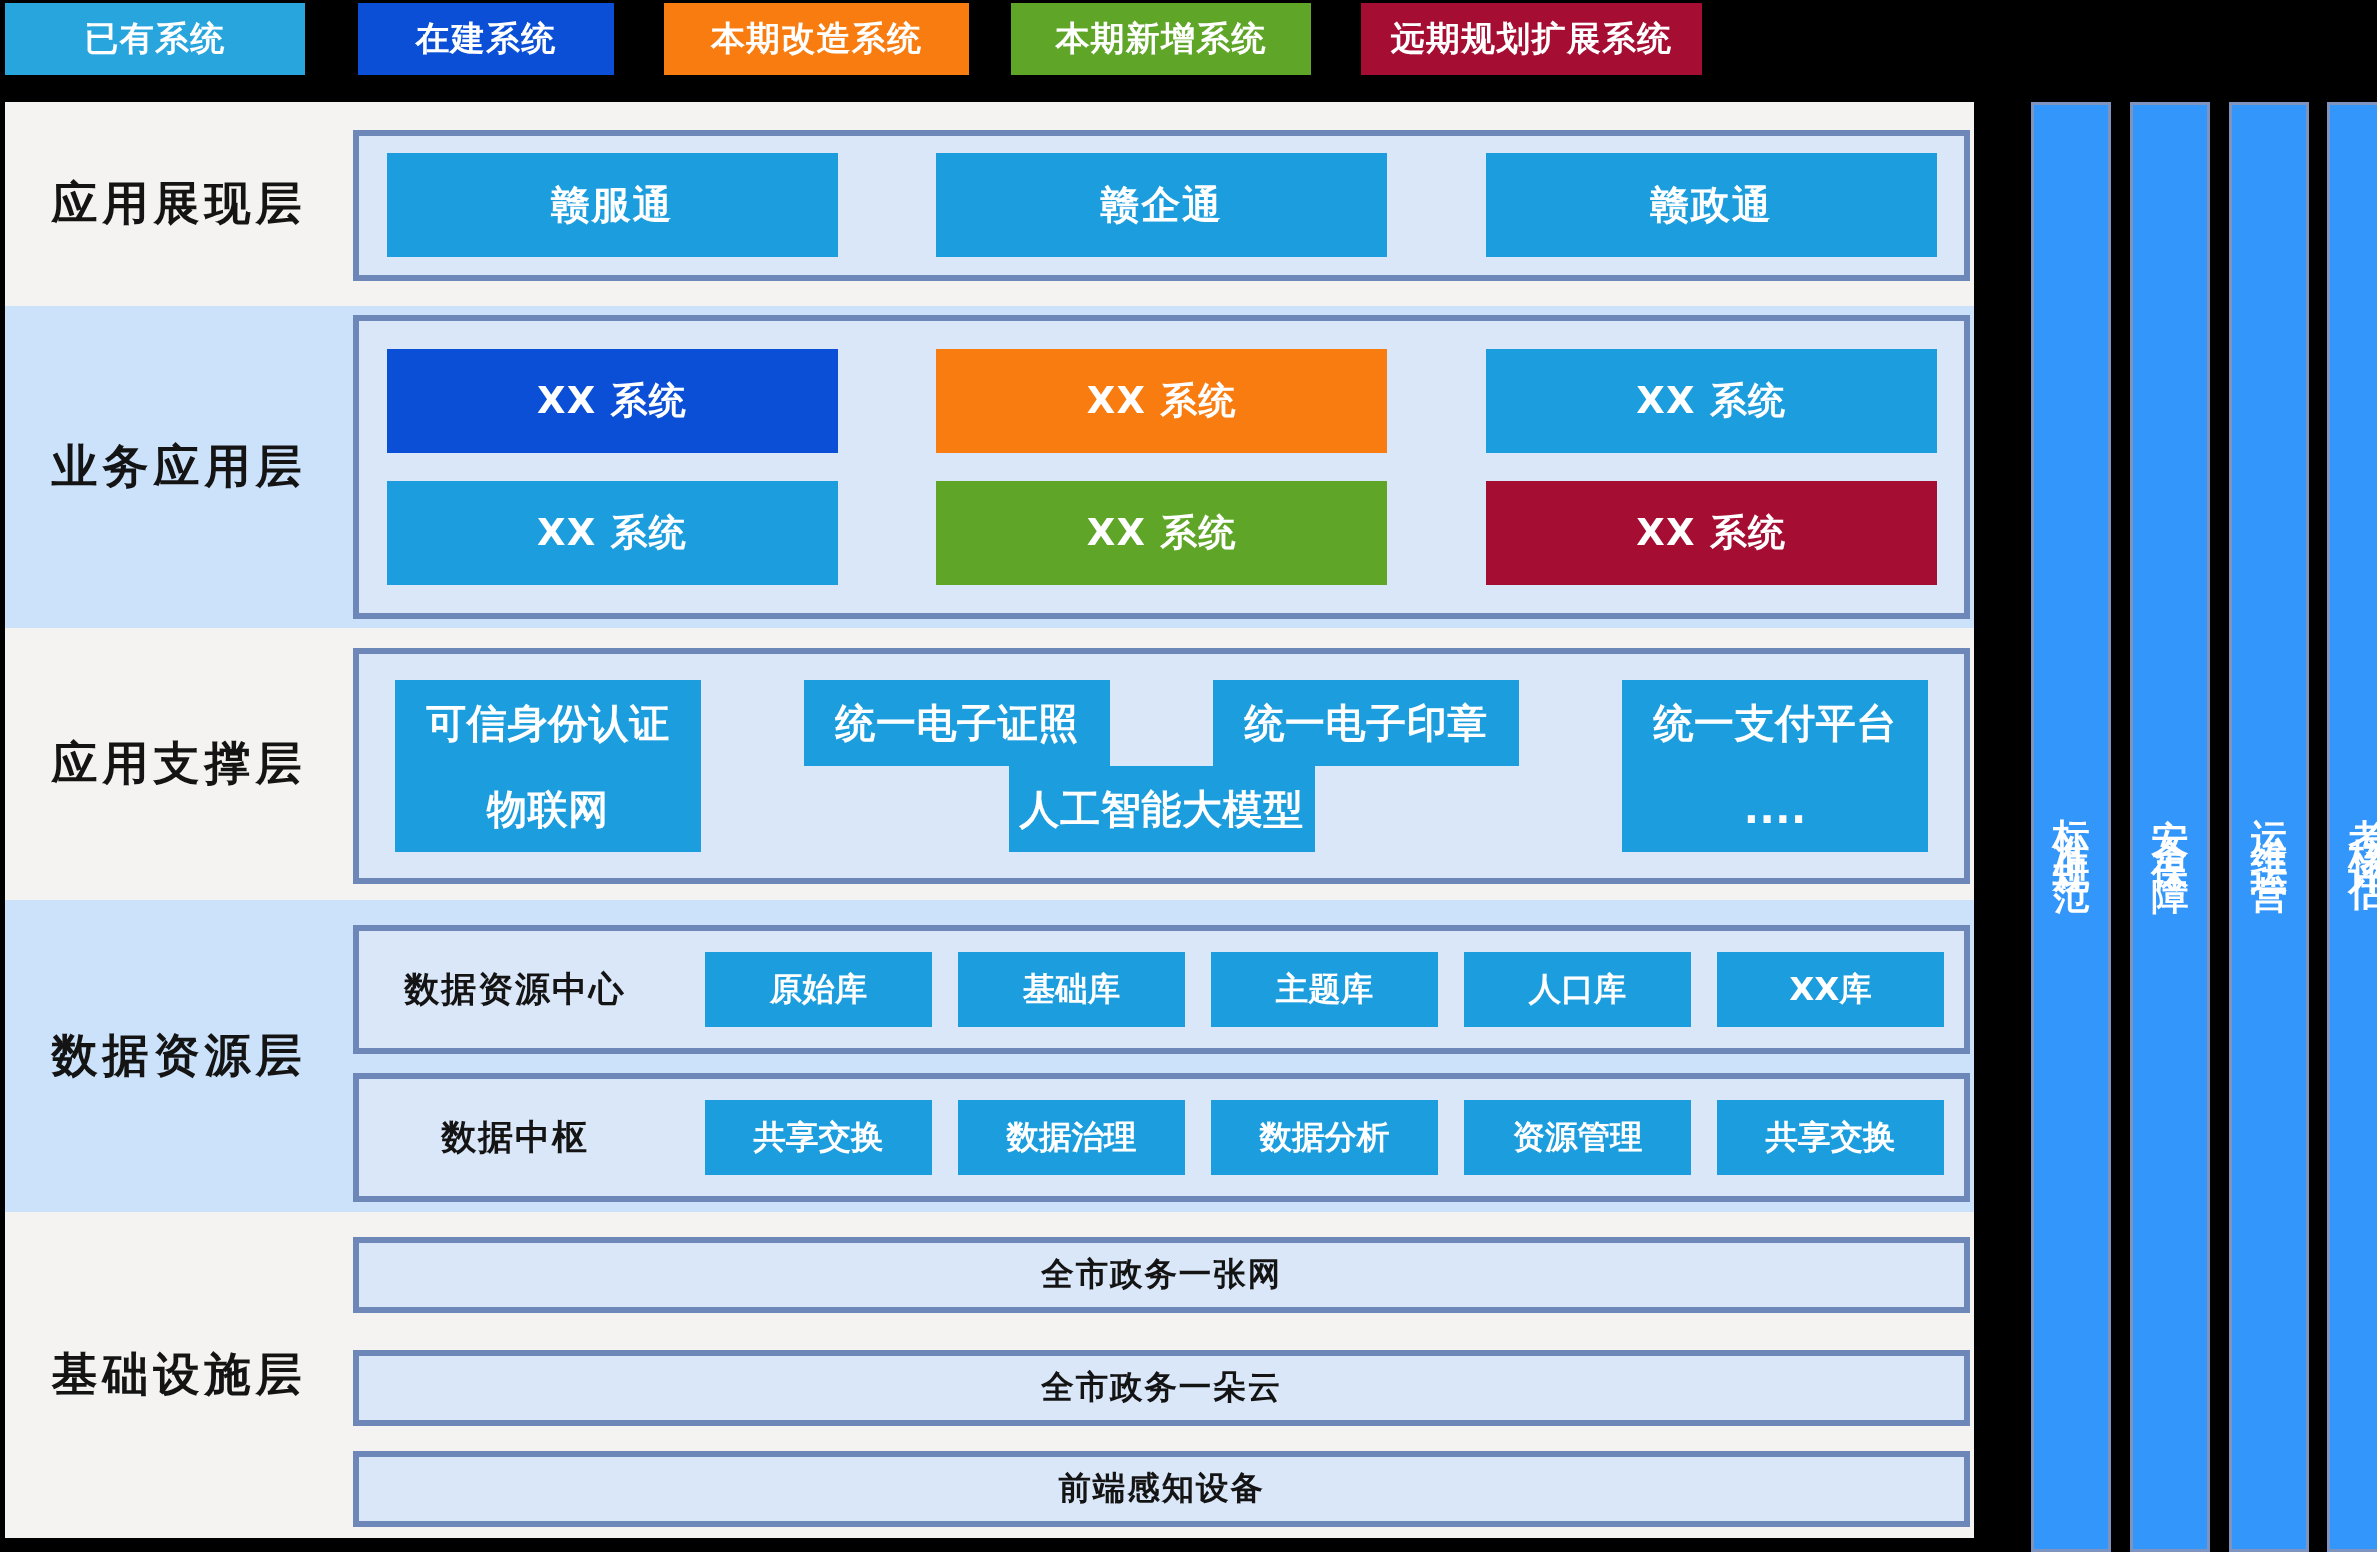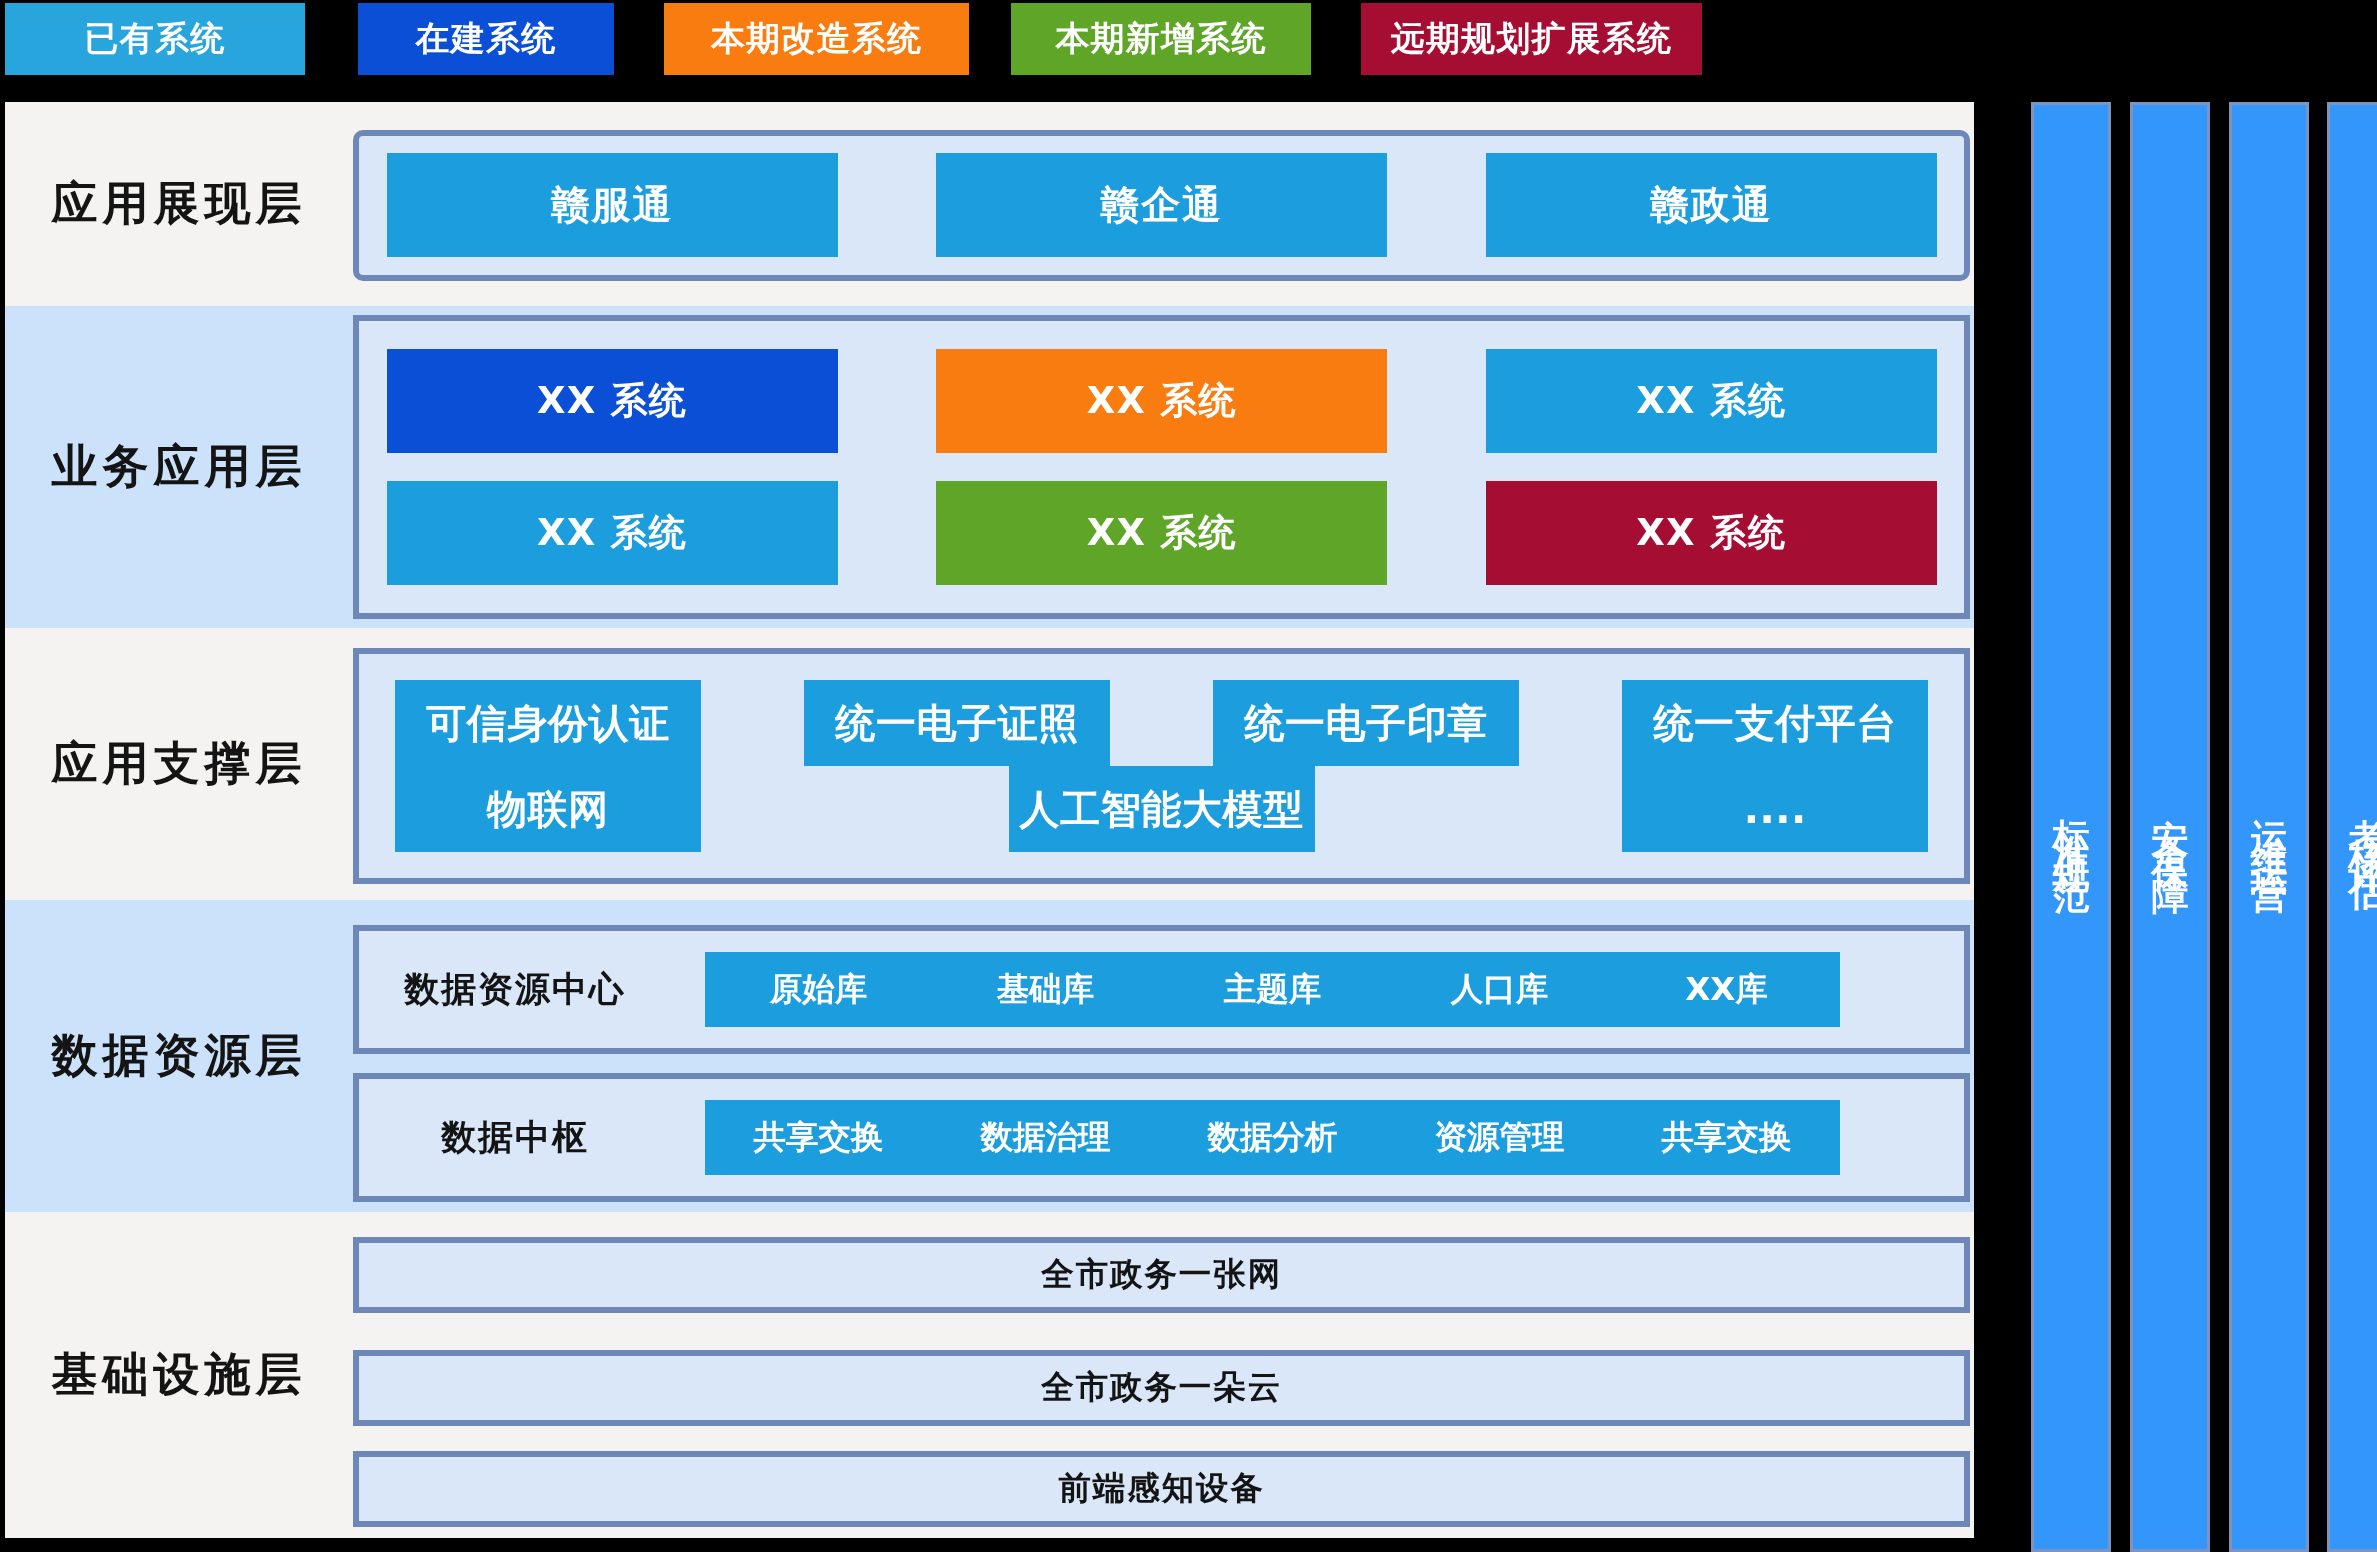--- a/index.html
+++ b/index.html
@@ -23,41 +23,41 @@
   .band-blue{background:#CBE2FA;}
   .b1{height:204px;} .b2{height:322px;} .b3{height:272px;} .b4{height:312px;} .b5{height:326px;}
   .label-zone{flex:0 0 348px;display:flex;align-items:center;justify-content:center;}
   .layer-label{font-size:46px;color:#141414;letter-spacing:5px;white-space:nowrap;}
   .content-zone{flex:1;display:flex;flex-direction:column;min-width:0;}
 
   .panel{background:#DAE7F9;border:6.2px solid #6D88B8;box-sizing:border-box;margin-right:3.7px;}
 
   
   .c1{margin-top:27.5px;margin-bottom:25px;flex:1;display:flex;align-items:center;
-      justify-content:space-between;padding:0 27.5px;border-radius:10px;}
+      justify-content:space-between;padding:0 27.5px;}
   .box{display:flex;align-items:center;justify-content:center;color:#fff;white-space:nowrap;}
   .app-box{width:451px;height:104px;font-size:39px;background:#1C9DDE;letter-spacing:1.9px;}
 
   
   .c2{margin-top:9.4px;margin-bottom:9.4px;flex:1;display:flex;flex-direction:column;
       justify-content:space-between;padding:28px 27.5px;}
   .row3{display:flex;justify-content:space-between;}
   .sys-box{width:451px;height:104px;font-size:37px;letter-spacing:1.2px;}
 
   
   .c3{margin-top:20px;margin-bottom:19px;flex:1;display:flex;flex-direction:column;
       justify-content:space-between;padding:26px 36px;}
   .row4{display:flex;justify-content:space-between;}
   .sup-box{width:306px;height:86px;font-size:40px;background:#1C9DDE;letter-spacing:0.6px;}
 
   
   .c4{height:129px;display:flex;align-items:center;}
   .c4a{margin-top:25px;} .c4b{margin-top:19px;}
   .group-label{flex:0 0 312px;text-align:center;font-size:35px;color:#141414;letter-spacing:1.9px;}
-  .db-row{flex:1;display:flex;padding-left:34px;}
+  .db-row{flex:1;display:flex;gap:26px;padding-left:34px;}
   .db-box{width:227px;height:75px;font-size:32.5px;background:#1C9DDE;}
 
   
   .infra-bar{height:76px;display:flex;align-items:center;justify-content:center;
              font-size:32.5px;color:#141414;letter-spacing:1.9px;}
   .i1{margin-top:37px;} .i2,.i3{margin-top:25px;}
 
   
   .pillar{position:absolute;top:102px;bottom:0;width:80px;background:#3296FB;
           border:3.7px solid #7E93BD;box-sizing:border-box;display:flex;align-items:center;justify-content:center;}

